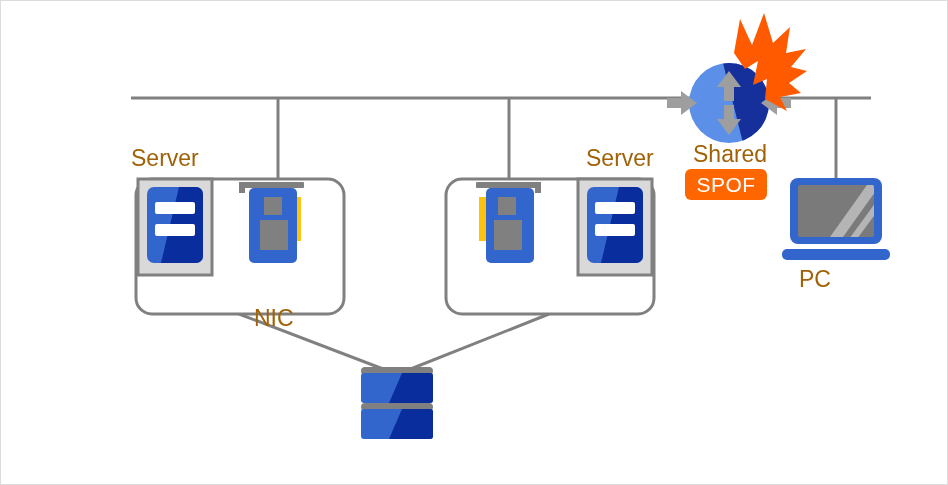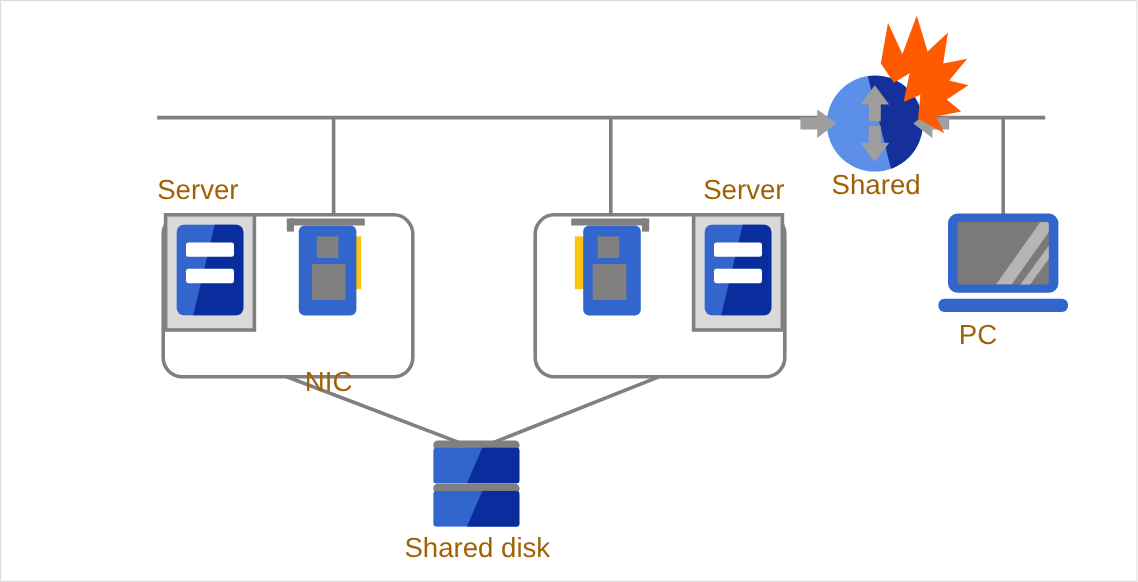--- a/index.html
+++ b/index.html
@@ -229,16 +229,18 @@
   <div class="lbl" id="label-server-left">Server</div>
 
   <div class="lbl" id="label-server-right">Server</div>
 
   <div class="lbl" id="label-nic-left">NIC</div>
 
   <div class="lbl" id="label-router">Shared</div>
 
   <div class="lbl" id="label-pc">PC</div>
 
-  <div class="lbl" id="label-shared-disk">Shared disk</div>
-
+
+  <div id="spof-badge">
+    <span id="spof-badge-text">SPOF</span>
+  </div>
 
 </div>
 
 </body></html>

